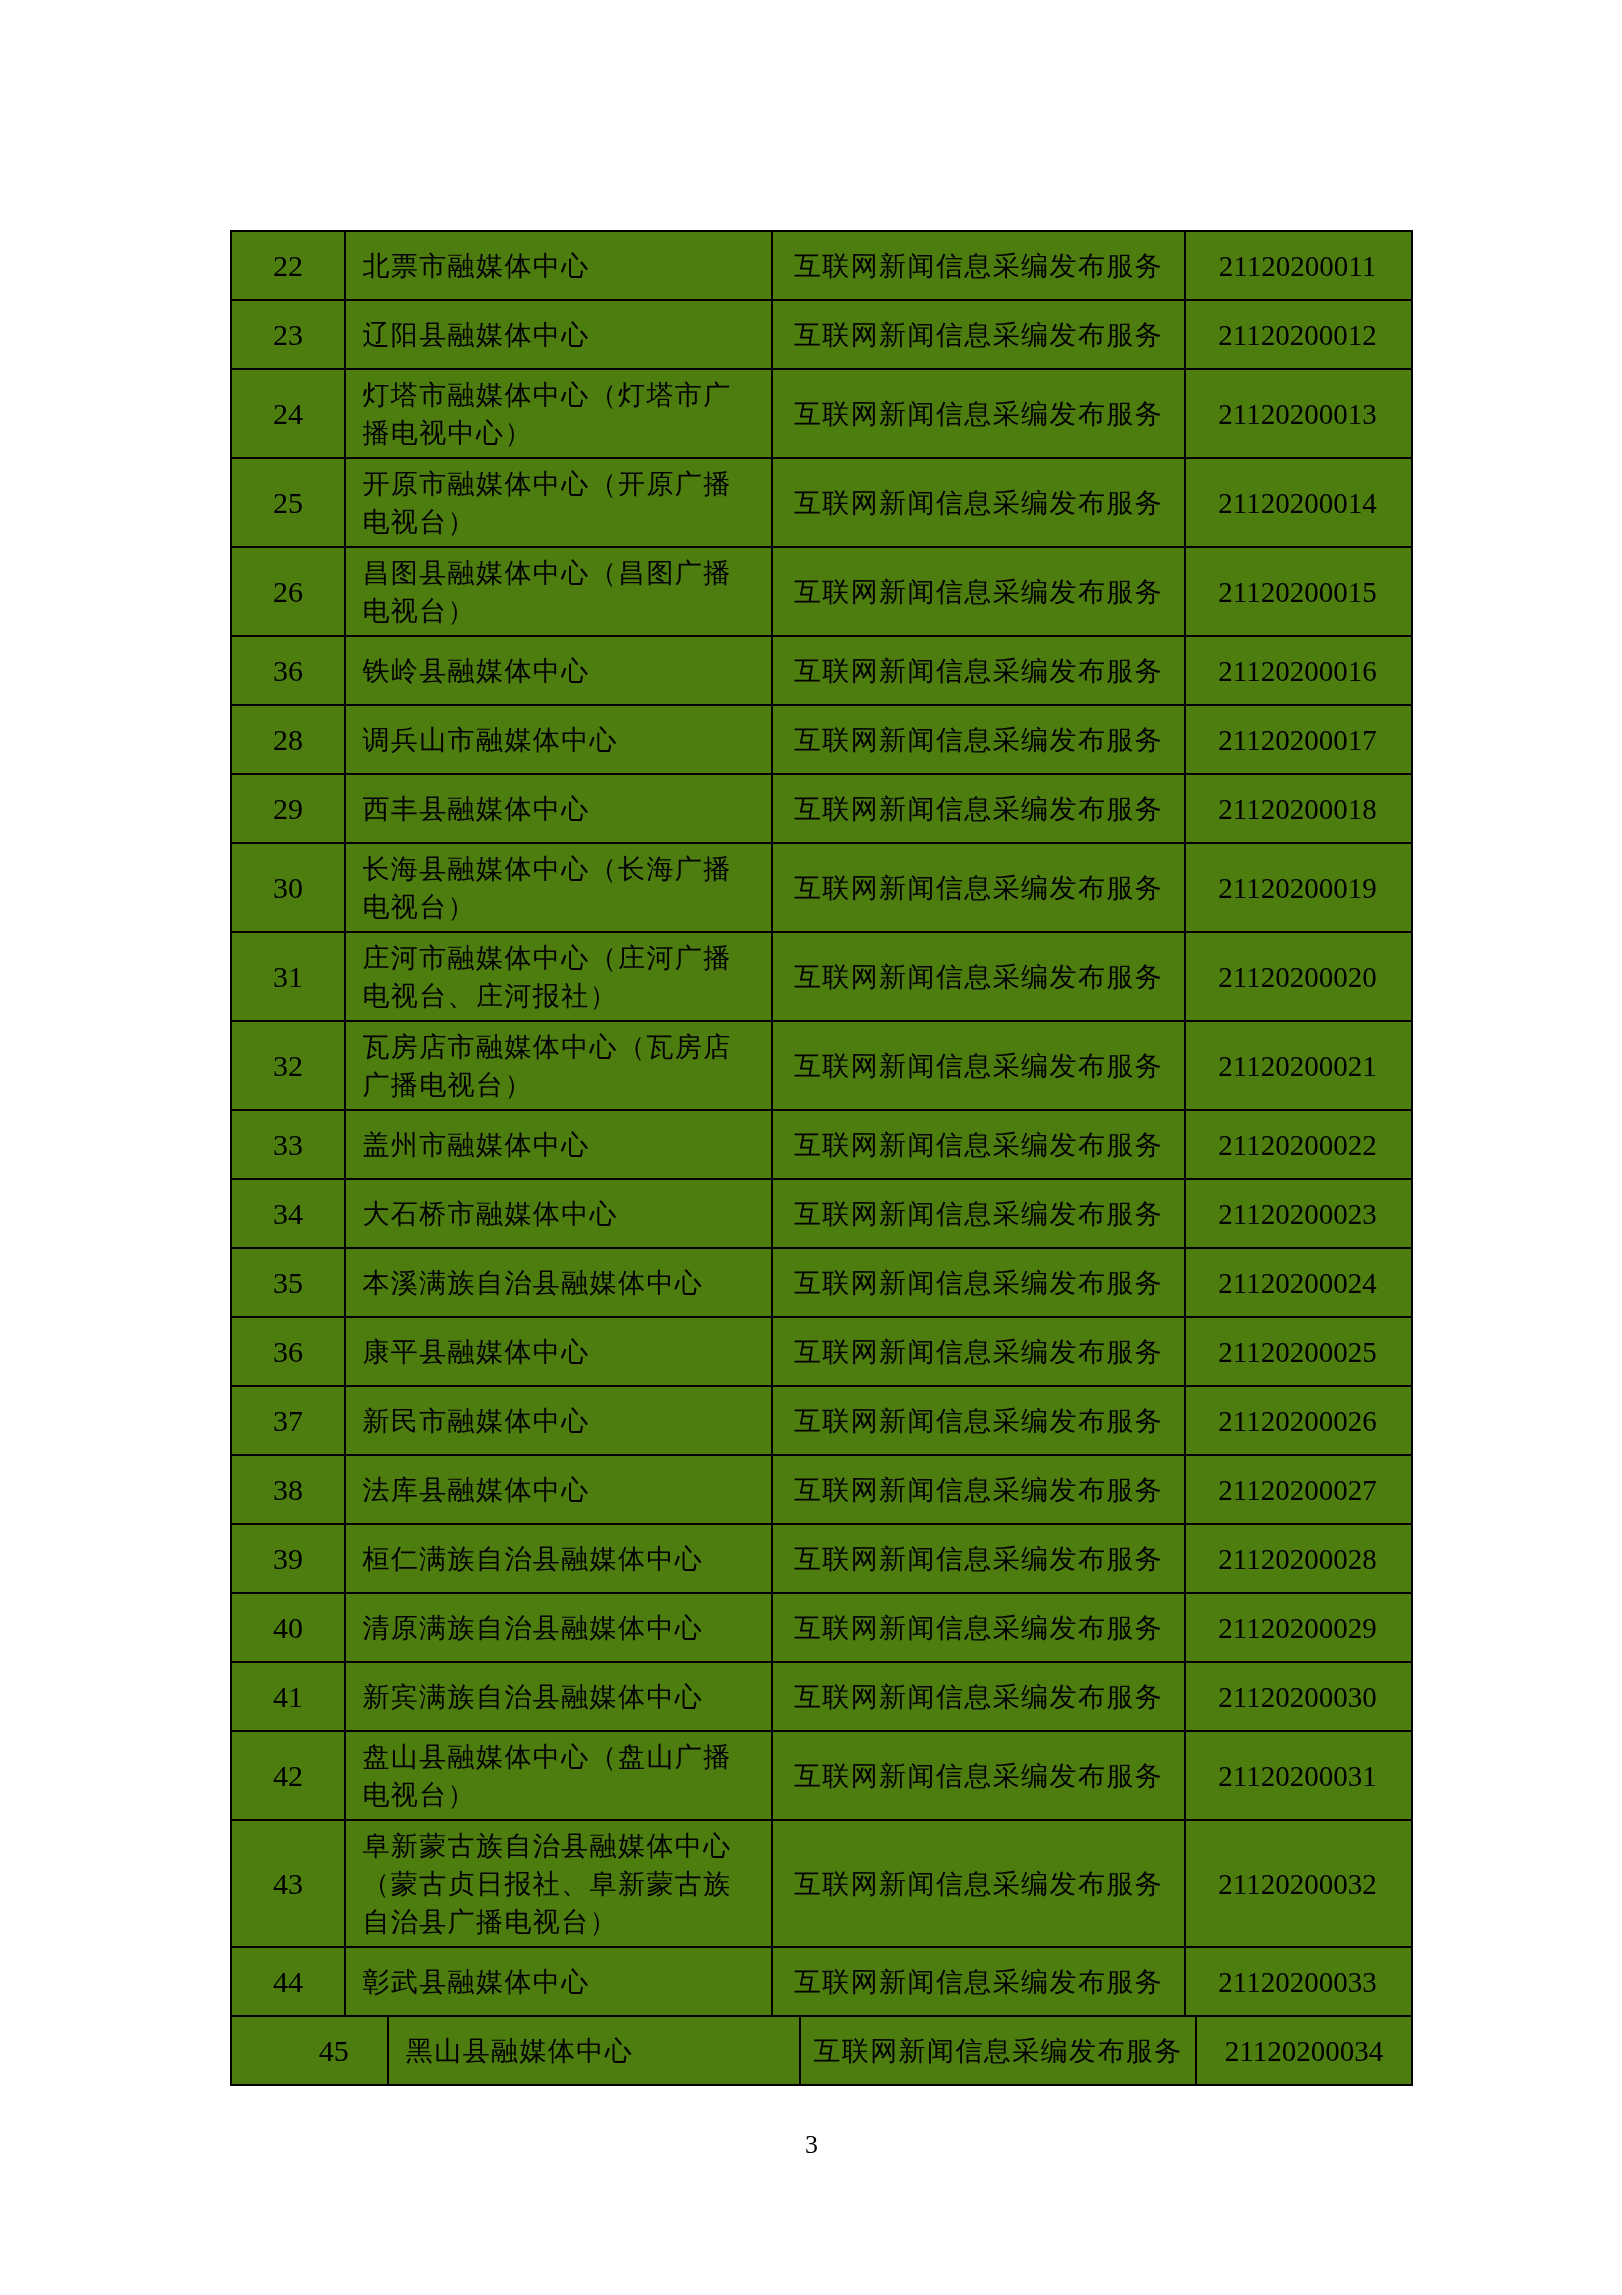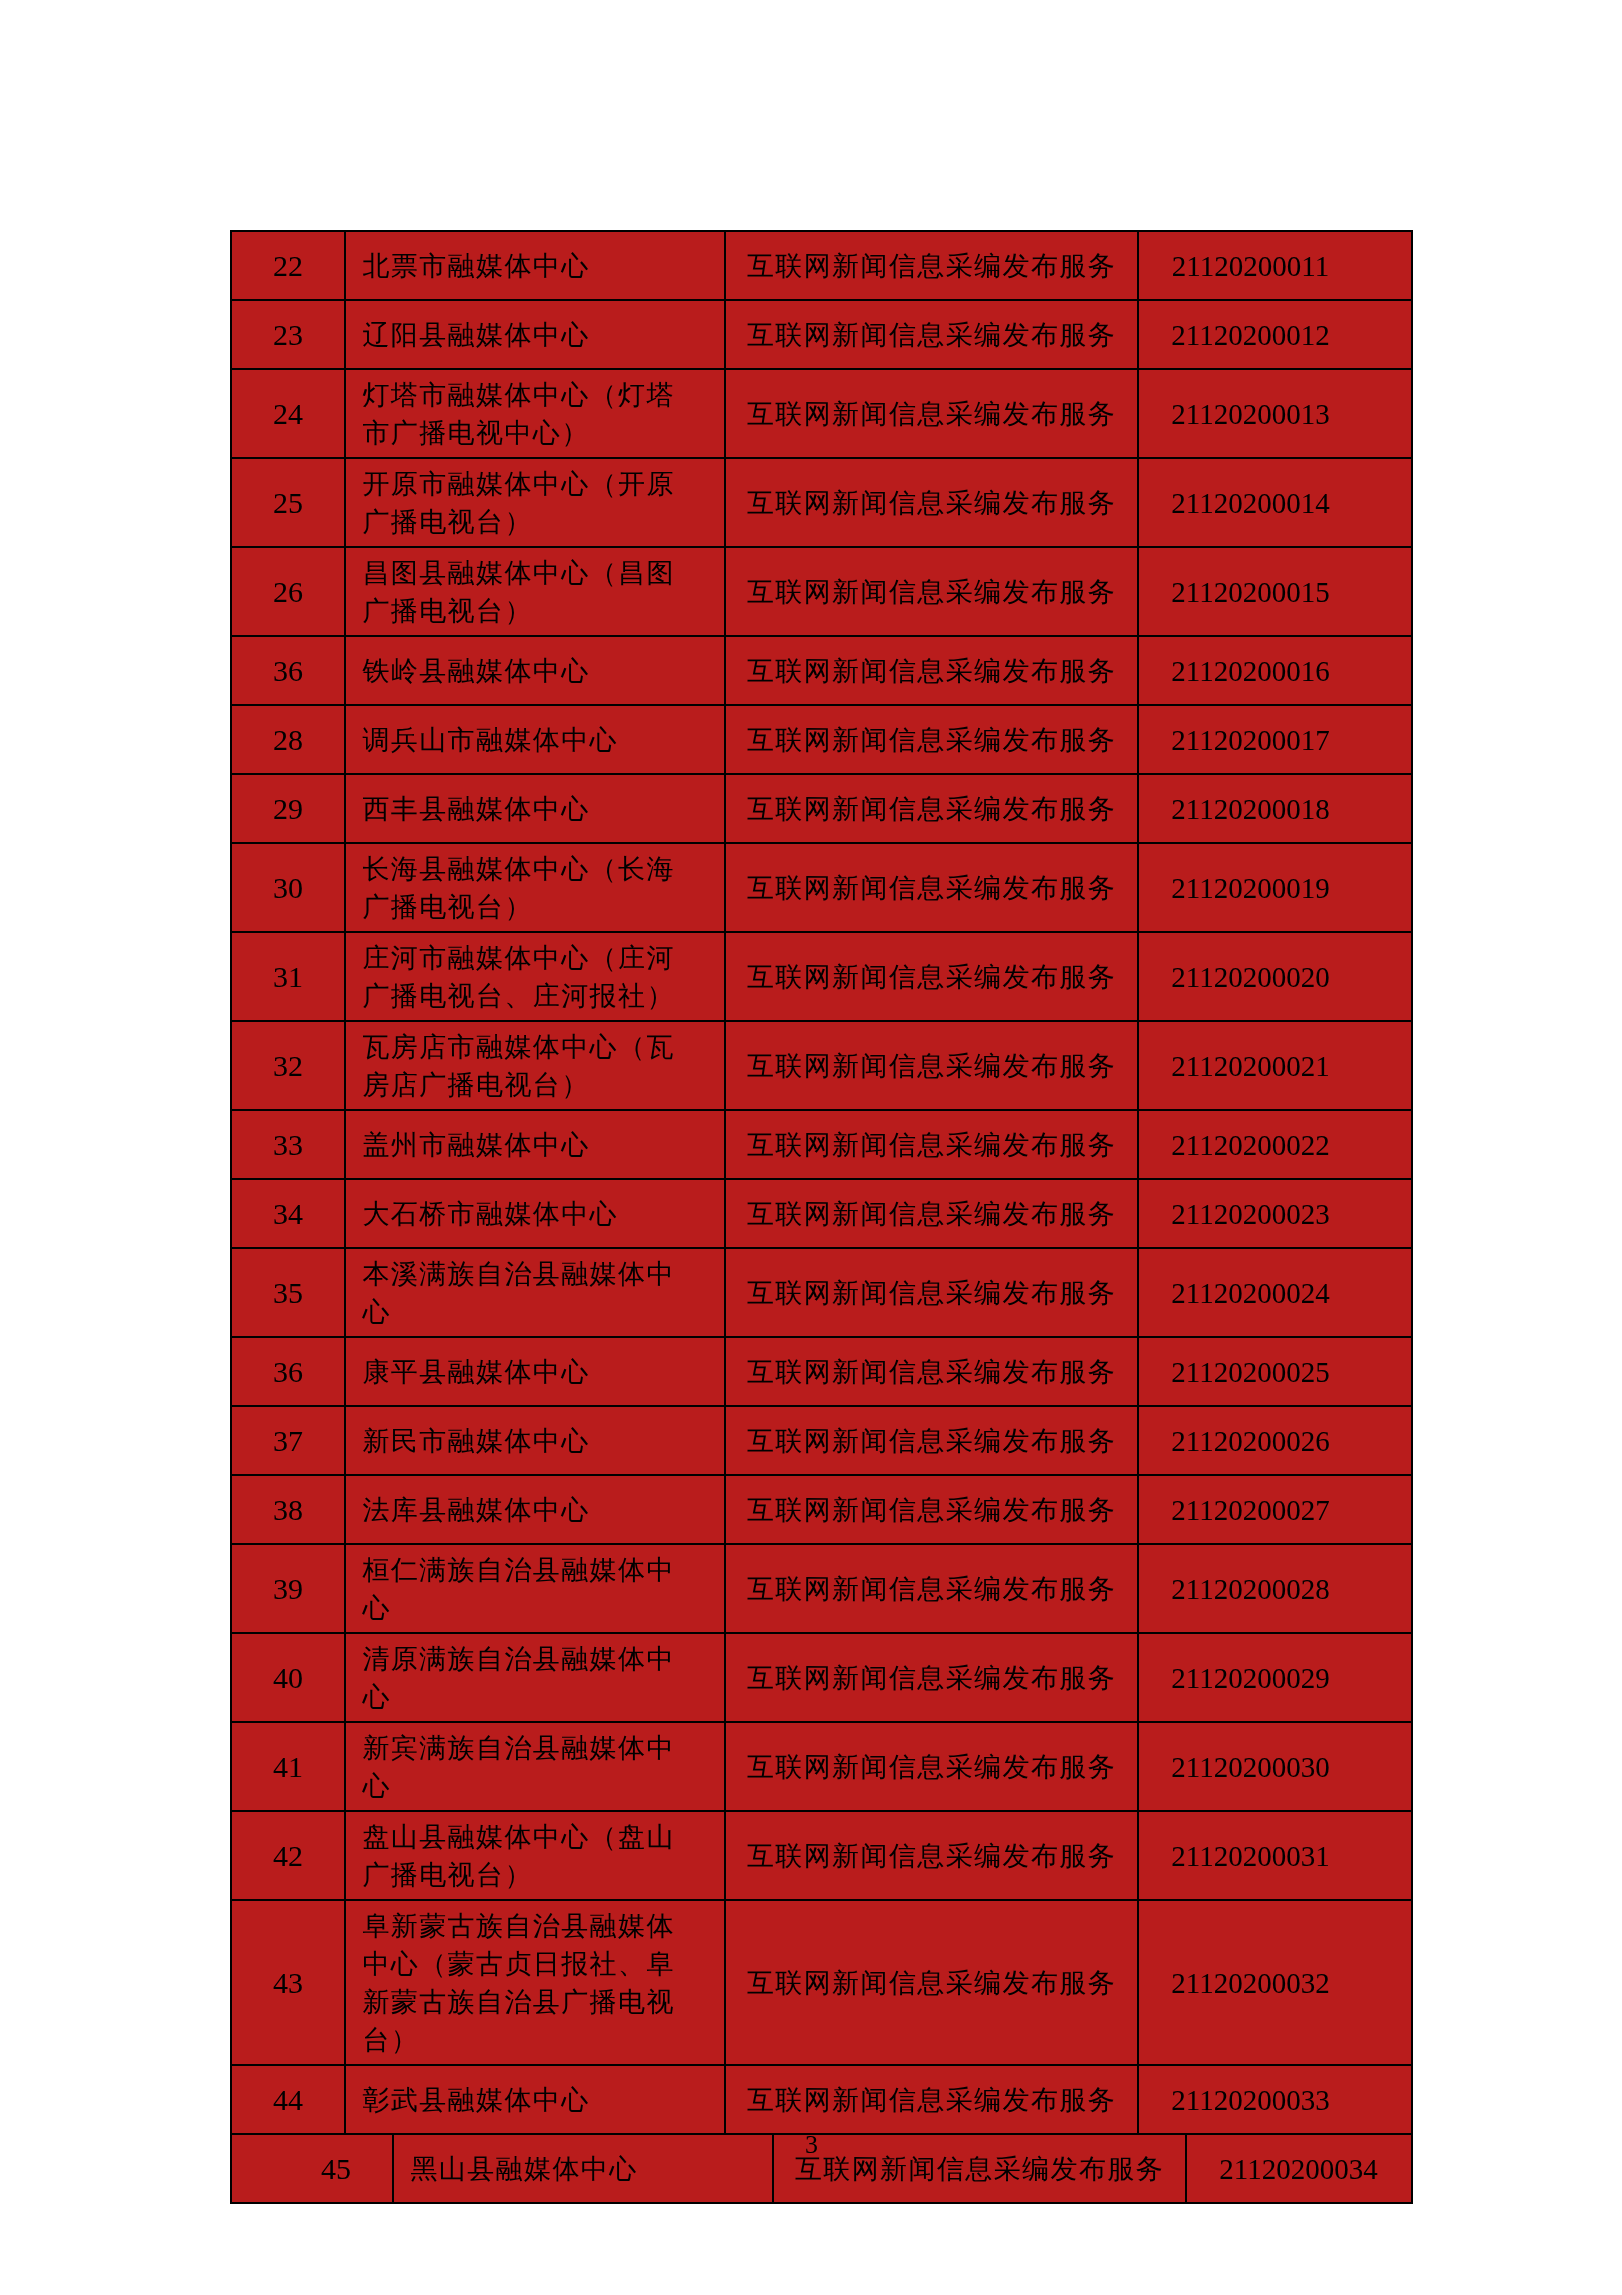--- a/index.html
+++ b/index.html
@@ -10,21 +10,21 @@
     font-family:"Liberation Serif","DejaVu Serif",serif;
     color:#000;
     overflow:hidden;
   }
   .license-table {
     position:absolute;
     left:230px; top:230px;
     width:1183px;
     border:2.7px solid #000;
     box-sizing:border-box;
-    background:#b91c1c;
+    background:#4d7c0f;
   }
   .row {
     display:flex;
     border-bottom:2.7px solid #000;
   }
   .row:last-child { border-bottom:none;padding-left:48px; }
   .cell {
     box-sizing:border-box;
     min-height:67px;
     padding:5.5px 0;
@@ -35,21 +35,21 @@
     letter-spacing:1.4px;
   }
   .c-no {
     width:114px;
     border-right:2.7px solid #000;
     justify-content:center;
     font-size:30px;
     letter-spacing:0;
   }
   .c-name {
-    width:380px;
+    width:427px;
     border-right:2.7px solid #000;
     justify-content:flex-start;
     padding-left:16.4px;
     padding-right:27px;
   }
   .c-service {
     width:413px;
     border-right:2.7px solid #000;
     justify-content:center;
     text-align:left;

